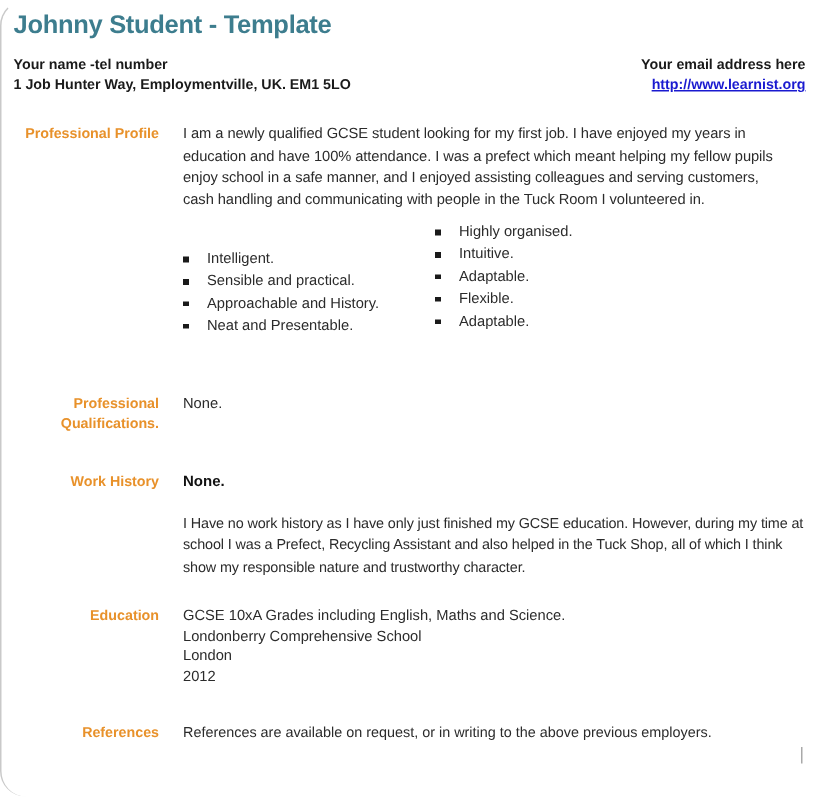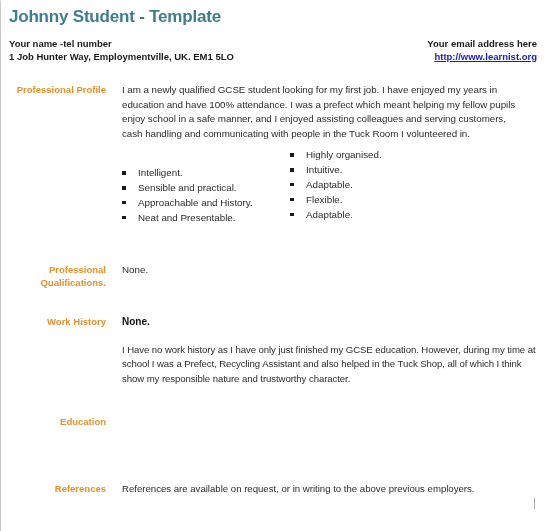--- a/index.html
+++ b/index.html
@@ -14,20 +14,21 @@
   }
   .page {
     position: relative;
     width: 545px;
     height: 531px;
     box-sizing: border-box;
     background: #ffffff;
     overflow: hidden;
     border-left: 1px solid #c9c9c9;
     border-top: 1px solid #ffffff;
+    border-radius: 17px;
   }
 
   
   .doc-title {
     position: absolute;
     left: 8px;
     top: 6px;
     font-size: 17px;
     font-weight: bold;
     letter-spacing: -0.2px;
@@ -272,22 +273,28 @@
   </div>
 
   <div class="section" style="top:314px;">
     <div class="sec-label">Work History</div>
     <div class="sec-body">
       <p class="bold-none">None.</p>
       <p class="work-text" style="margin-top:15px;">I Have no work history as I have only just finished my GCSE education. However, during my time at school I was a Prefect, Recycling Assistant and also helped in the Tuck Shop, all of which I think show my responsible nature and trustworthy character.</p>
     </div>
   </div>
 
-  <div class="section" style="top:414px;">
+  <div class="section" style="top:403px;">
     <div class="sec-label">Education</div>
+    <div class="sec-body">
+      <div class="edu-line">GCSE 10xA Grades including English, Maths and Science.</div>
+      <div class="edu-line">Londonberry Comprehensive School</div>
+      <div class="edu-line">London</div>
+      <div class="edu-line">2012</div>
+    </div>
   </div>
 
   <div class="section" style="top:481px;">
     <div class="sec-label">References</div>
     <div class="sec-body">
       <p class="ref-text">References are available on request, or in writing to the above previous employers.</p>
     </div>
   </div>
 
   <div class="margin-tick"></div>

